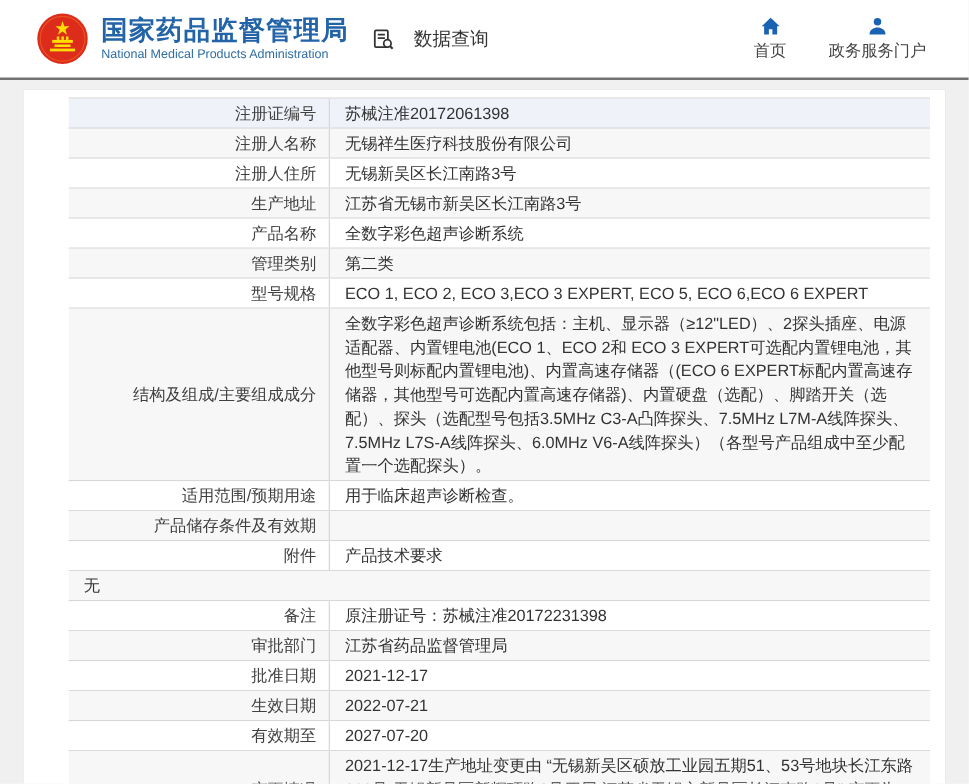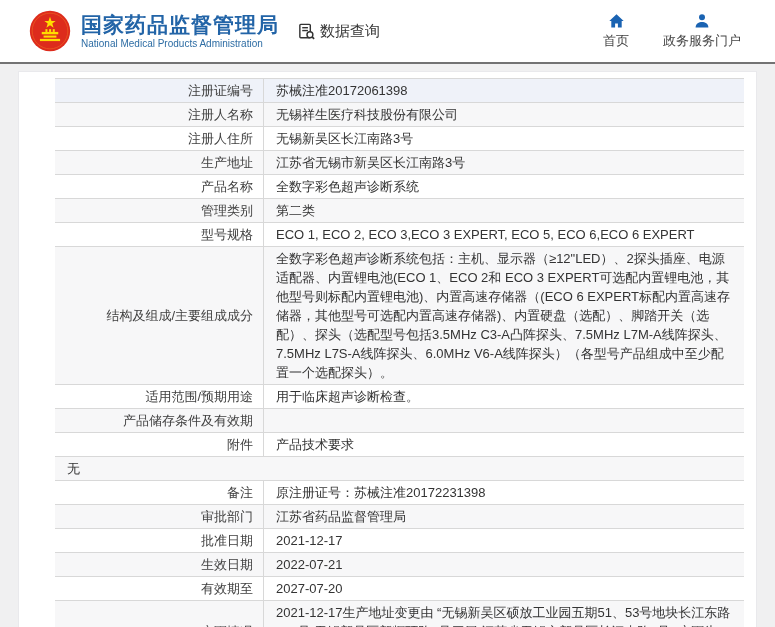--- a/index.html
+++ b/index.html
@@ -9,21 +9,21 @@
   
   .site-header {
     height:64px; background:#fff; border-bottom:2px solid #737373;
     display:flex; align-items:center; padding:0 28px;
   }
   .brand { display:flex; align-items:center; gap:9px; cursor:pointer; }
   .emblem { width:44px; height:44px; flex:none; }
   .brand-cn { font-size:21px; font-weight:bold; color:#2264a7; letter-spacing:1px; line-height:24px; }
   .brand-en { font-size:10px; color:#2e6da4; line-height:13px; }
   .nav-data-query {
-    display:flex; gap:4px; margin-left:18px;
+    display:flex; gap:15px; margin-left:18px;
     font-size:15px; color:#333; cursor:pointer;
   }
   .header-spacer { flex:1; }
   .top-nav { display:flex; gap:34px; margin-right:6px; }
   .top-nav-item { display:flex; flex-direction:column; align-items:center; gap:3px; cursor:pointer; }
   .top-nav-item .lbl { font-size:13px; color:#444; }
 
   
   .content { padding:7px 18px 10px 18px; }
   .card { background:#fff; border:1px solid #e9e9ec; min-height:548px; padding-bottom:14px; }

